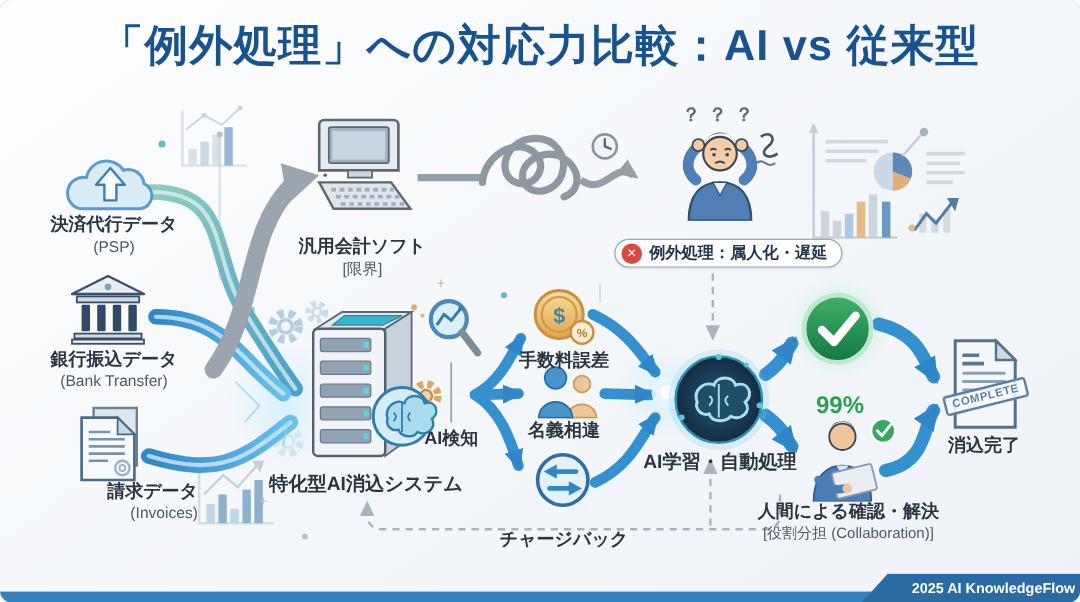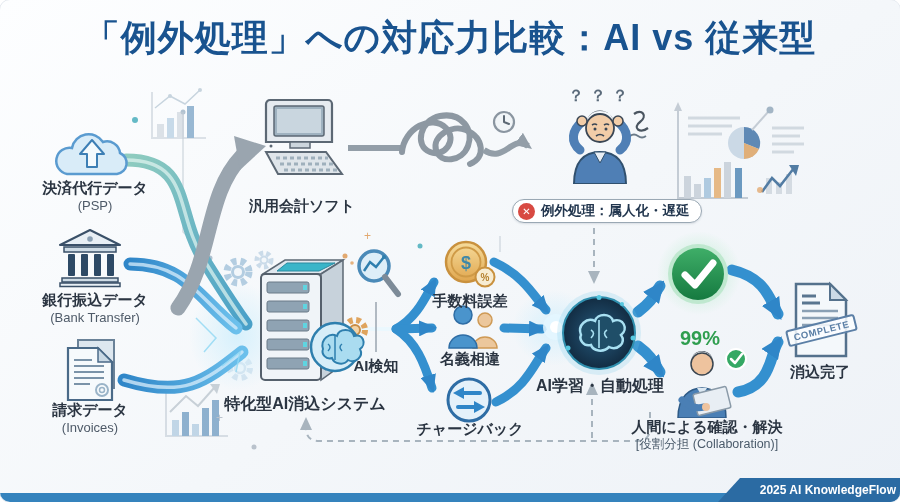--- a/index.html
+++ b/index.html
@@ -9,41 +9,41 @@
   .abs{position:absolute;}
   .lbl{position:absolute;font-weight:bold;color:#2b3542;font-size:15px;text-align:center;line-height:1.3;z-index:3;}
   .sub{font-weight:normal;color:#4e5a68;font-size:13px;}
   #title{top:14px;left:0;right:0;text-align:center;font-size:36px;font-weight:800;color:#19538f;letter-spacing:1px;z-index:3;}
   svg{display:block;}
   #flows{position:absolute;left:0;top:0;z-index:1;}
   .icon{position:absolute;z-index:2;}
   
   #psp-icon{left:50px;top:126px;} #psp-label{left:12px;top:178px;width:166px;}
   #bank-icon{left:58px;top:228px;} #bank-label{left:8px;top:290px;width:174px;}
-  #inv-icon{left:62px;top:338px;} #inv-label{left:15px;top:400px;width:150px;}
+  #inv-icon{left:62px;top:338px;} #inv-label{left:15px;top:400px;width:150px;text-align:right;}
   
   #crt-icon{left:254px;top:98px;} #crt-label{left:238px;top:196px;width:128px;text-align:center;}
   #clock-icon{left:492px;top:110px;}
   #confused-icon{left:550px;top:106px;} 
   #confusion-marks{left:556px;top:86px;width:90px;text-align:center;font-size:16px;font-weight:bold;
                    color:#5a6a7a;letter-spacing:6px;z-index:3;}
   #manual-label{left:512px;top:182px;width:178px;}
   #error-badge{left:512px;top:199px;display:inline-flex;align-items:center;gap:6px;background:#ffffff;
                border:1.5px solid #9aa8b4;border-radius:14px;padding:2px 11px 2px 5px;z-index:3;
                box-shadow:0 1px 2px rgba(60,80,100,.15);}
   #error-badge .x{width:17px;height:17px;border-radius:50%;background:#d84a42;color:#fff;font-size:10px;
                   font-weight:bold;display:flex;align-items:center;justify-content:center;}
   #error-badge .t{font-size:13.5px;font-weight:bold;color:#22364e;white-space:nowrap;}
   
   #server-icon{left:243px;top:252px;} #server-label{left:200px;top:394px;width:210px;font-size:16px;}
   #magnifier-icon{left:352px;top:244px;} #detect-label{left:340px;top:356px;width:72px;}
   
   #fee-icon{left:444px;top:240px;} #fee-label{left:412px;top:291px;width:116px;}
   #name-icon{left:447px;top:305px;} #name-label{left:420px;top:349px;width:100px;}
-  #cb-icon{left:444px;top:375px;} #cb-label{left:405px;top:419px;width:130px;}
+  #cb-icon{left:444px;top:375px;} #cb-label{left:405px;top:440px;width:130px;}
   
   #brain-icon{left:556px;top:290px;} #learn-label{left:518px;top:376px;width:164px;font-size:16px;}
   
   #check-icon{left:662px;top:238px;} #auto-label{left:638px;top:306px;width:124px;font-size:16.5px;}
   #auto-rate{left:638px;top:325px;width:124px;font-size:20px;color:#2f9e4f;}
   #human-icon{left:666px;top:348px;}
   #human-label{left:608px;top:417px;width:198px;}
   #human-sub{left:608px;top:436px;width:198px;font-size:12.5px;color:#4a5a6a;font-weight:500;text-align:center;position:absolute;z-index:3;}
   #doc-icon{left:790px;top:280px;}
   #doc-stamp{left:786px;top:322px;padding:1px 5px;border:2px solid #5b7fa6;border-radius:3px;color:#5b7fa6;
@@ -280,20 +280,21 @@
     <path d="M16,2 H74 a4,4 0 0 1 4,4 V44 H12 V6 a4,4 0 0 1 4,-4 z" fill="#e6ebf0" stroke="#5c6874" stroke-width="2.2"></path>
     <rect x="20" y="8" width="50" height="30" rx="2" fill="#9fb2c0" stroke="#5c6874" stroke-width="1.5"></rect>
     <rect x="23" y="11" width="44" height="24" fill="#c9d6df"></rect>
     <rect x="36" y="44" width="20" height="6" fill="#cdd6dd" stroke="#5c6874" stroke-width="1.5"></rect>
     <path d="M12,54 H72 L88,76 H24 Z" fill="#dfe5ea" stroke="#5c6874" stroke-width="2"></path>
     <path d="M22,60 H74 M26,66 H80 M30,72 H84" stroke="#9fb0bc" stroke-width="3" stroke-dasharray="4 3"></path>
     <circle cx="17" cy="48" r="1.5" fill="#5c6874"></circle>
   </svg>
   <div id="crt-label" class="lbl">
     <div>汎用会計ソフト</div>
+    <div class="sub">[限界]</div>
   </div>
 
   <svg id="clock-icon" class="icon" width="24" height="24" viewBox="0 0 24 24">
     <circle cx="12" cy="12" r="10" fill="#f0f4f7" stroke="#8a95a0" stroke-width="2.2"></circle>
     <path d="M12,12 L12,6 M12,12 L17,14" stroke="#5c6874" stroke-width="2" stroke-linecap="round"></path>
   </svg>
 
   <div id="confusion-marks" class="abs">？？？</div>
   <svg id="confused-icon" class="icon" width="100" height="78" viewBox="0 0 100 78">
     <path d="M84,8 c8,-6 14,2 6,8 c-8,6 0,12 8,6" stroke="#4a5560" stroke-width="2.2" fill="none"></path>

